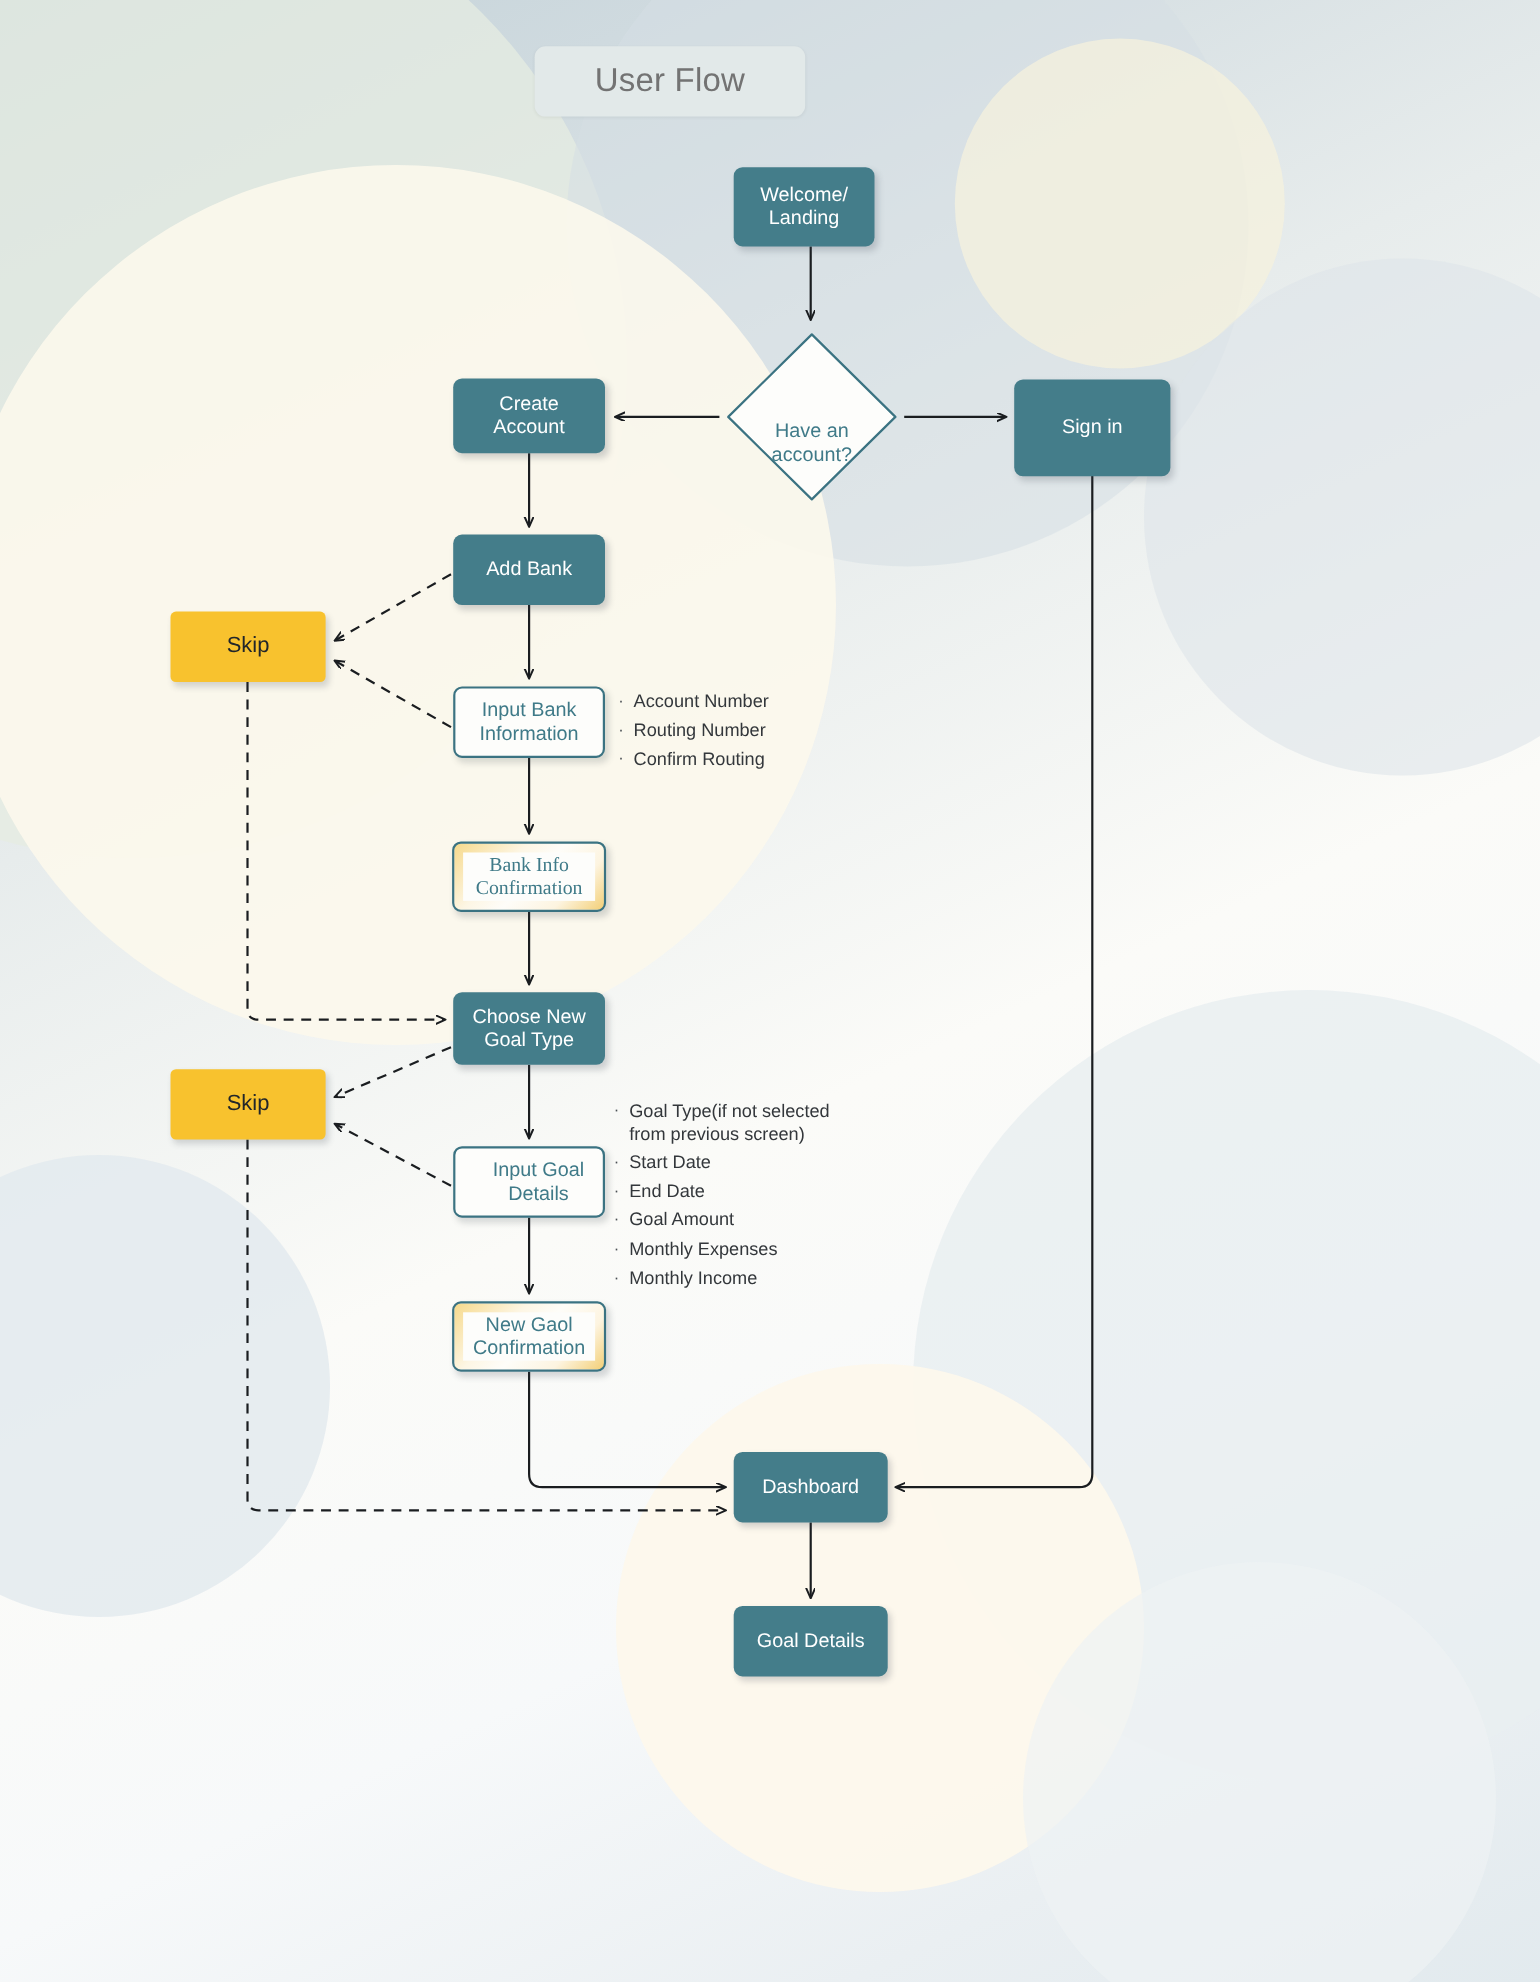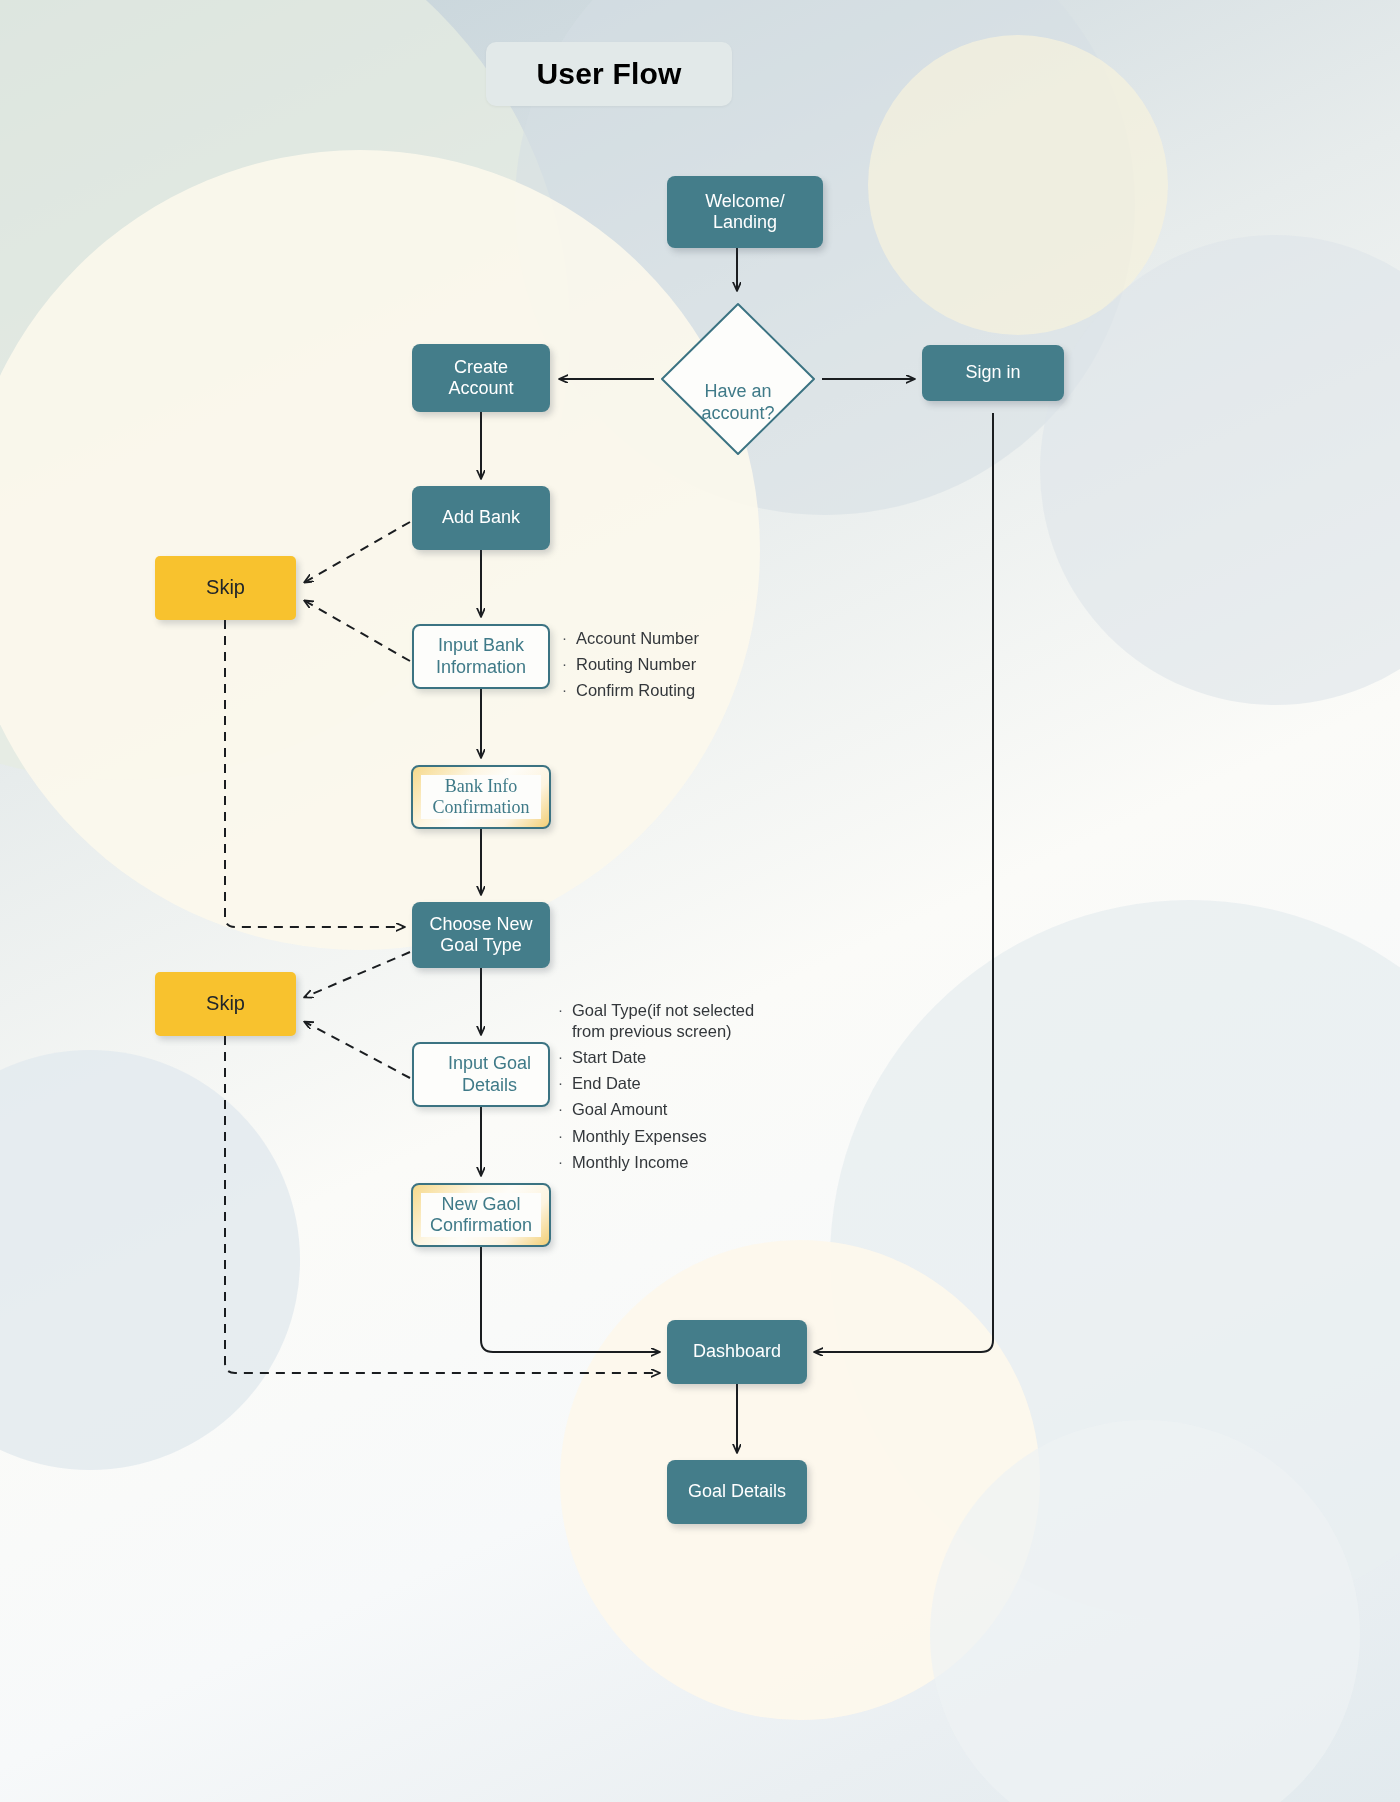--- a/index.html
+++ b/index.html
@@ -34,21 +34,21 @@
   #title-card {
     position: absolute;
     left: 486px; top: 42px;
     width: 246px; height: 64px;
     background: #e2e9e9;
     border-radius: 10px;
     display: flex; align-items: center; justify-content: center;
     box-shadow: 0 1px 3px rgba(0,0,0,.05);
   }
   #title-card .t {
-    font-size: 30px; font-weight: bold; color: #000000;
+    font-size: 30px; font-weight: normal; color: #737373;
     letter-spacing: .2px;
   }
 
   
   .node {
     position: absolute;
     display: flex; align-items: center; justify-content: center;
     text-align: center;
     line-height: 1.18;
     box-sizing: border-box;
@@ -176,29 +176,29 @@
 
       <path d="M737,1384 L737,1452" marker-end="url(#arrow)"></path>
     </g>
   </svg>
 
   <div id="title-card">
     <span class="t">User Flow</span>
   </div>
 
   <div id="nodes-layer">
-      <div class="node solid" style="left: 667px; top: 152px; width: 156px; height: 72px; margin-top: 24px;"><span>Welcome/
+      <div class="node solid" style="left: 667px; top: 152px; width: 128px; height: 72px;"><span>Welcome/
 Landing</span></div>
       <div class="node diamond" style="left: 656px; top: 298px; width: 164px; height: 162px;"><svg class="diamond-shape" viewBox="0 0 164 162">
           <path d="M82,6 L158,81 L82,156 L6,81 Z" fill="#fdfdfb" stroke="#3b7382" stroke-width="2" stroke-linejoin="round"></path>
         </svg><div class="diamond-label">Have an
 account?</div></div>
       <div class="node solid" style="left: 412px; top: 344px; width: 138px; height: 68px;"><span>Create
 Account</span></div>
-      <div class="node solid" style="left: 922px; top: 345px; width: 142px; height: 56px;"><span>Sign in</span></div>
+      <div class="node solid" style="left: 922px; top: 345px; width: 142px; height: 88px;"><span>Sign in</span></div>
       <div class="node solid" style="left: 412px; top: 486px; width: 138px; height: 64px;"><span>Add Bank</span></div>
       <div class="node skip" style="left: 155px; top: 556px; width: 141px; height: 64px;"><span>Skip</span></div>
       <div class="node outline" style="left: 412px; top: 624px; width: 138px; height: 65px;"><span>Input Bank
 Information</span></div>
       <div class="node confirm" style="left: 411px; top: 765px; width: 140px; height: 64px; font-family: Liberation Serif, serif;"><div class="inner">Bank Info
 Confirmation</div></div>
       <div class="node solid" style="left: 412px; top: 902px; width: 138px; height: 66px;"><span>Choose New
 Goal Type</span></div>
       <div class="node skip" style="left: 155px; top: 972px; width: 141px; height: 64px;"><span>Skip</span></div>
       <div class="node outline" style="left: 412px; top: 1042px; width: 138px; height: 65px; padding-left: 17px;"><span>Input Goal

